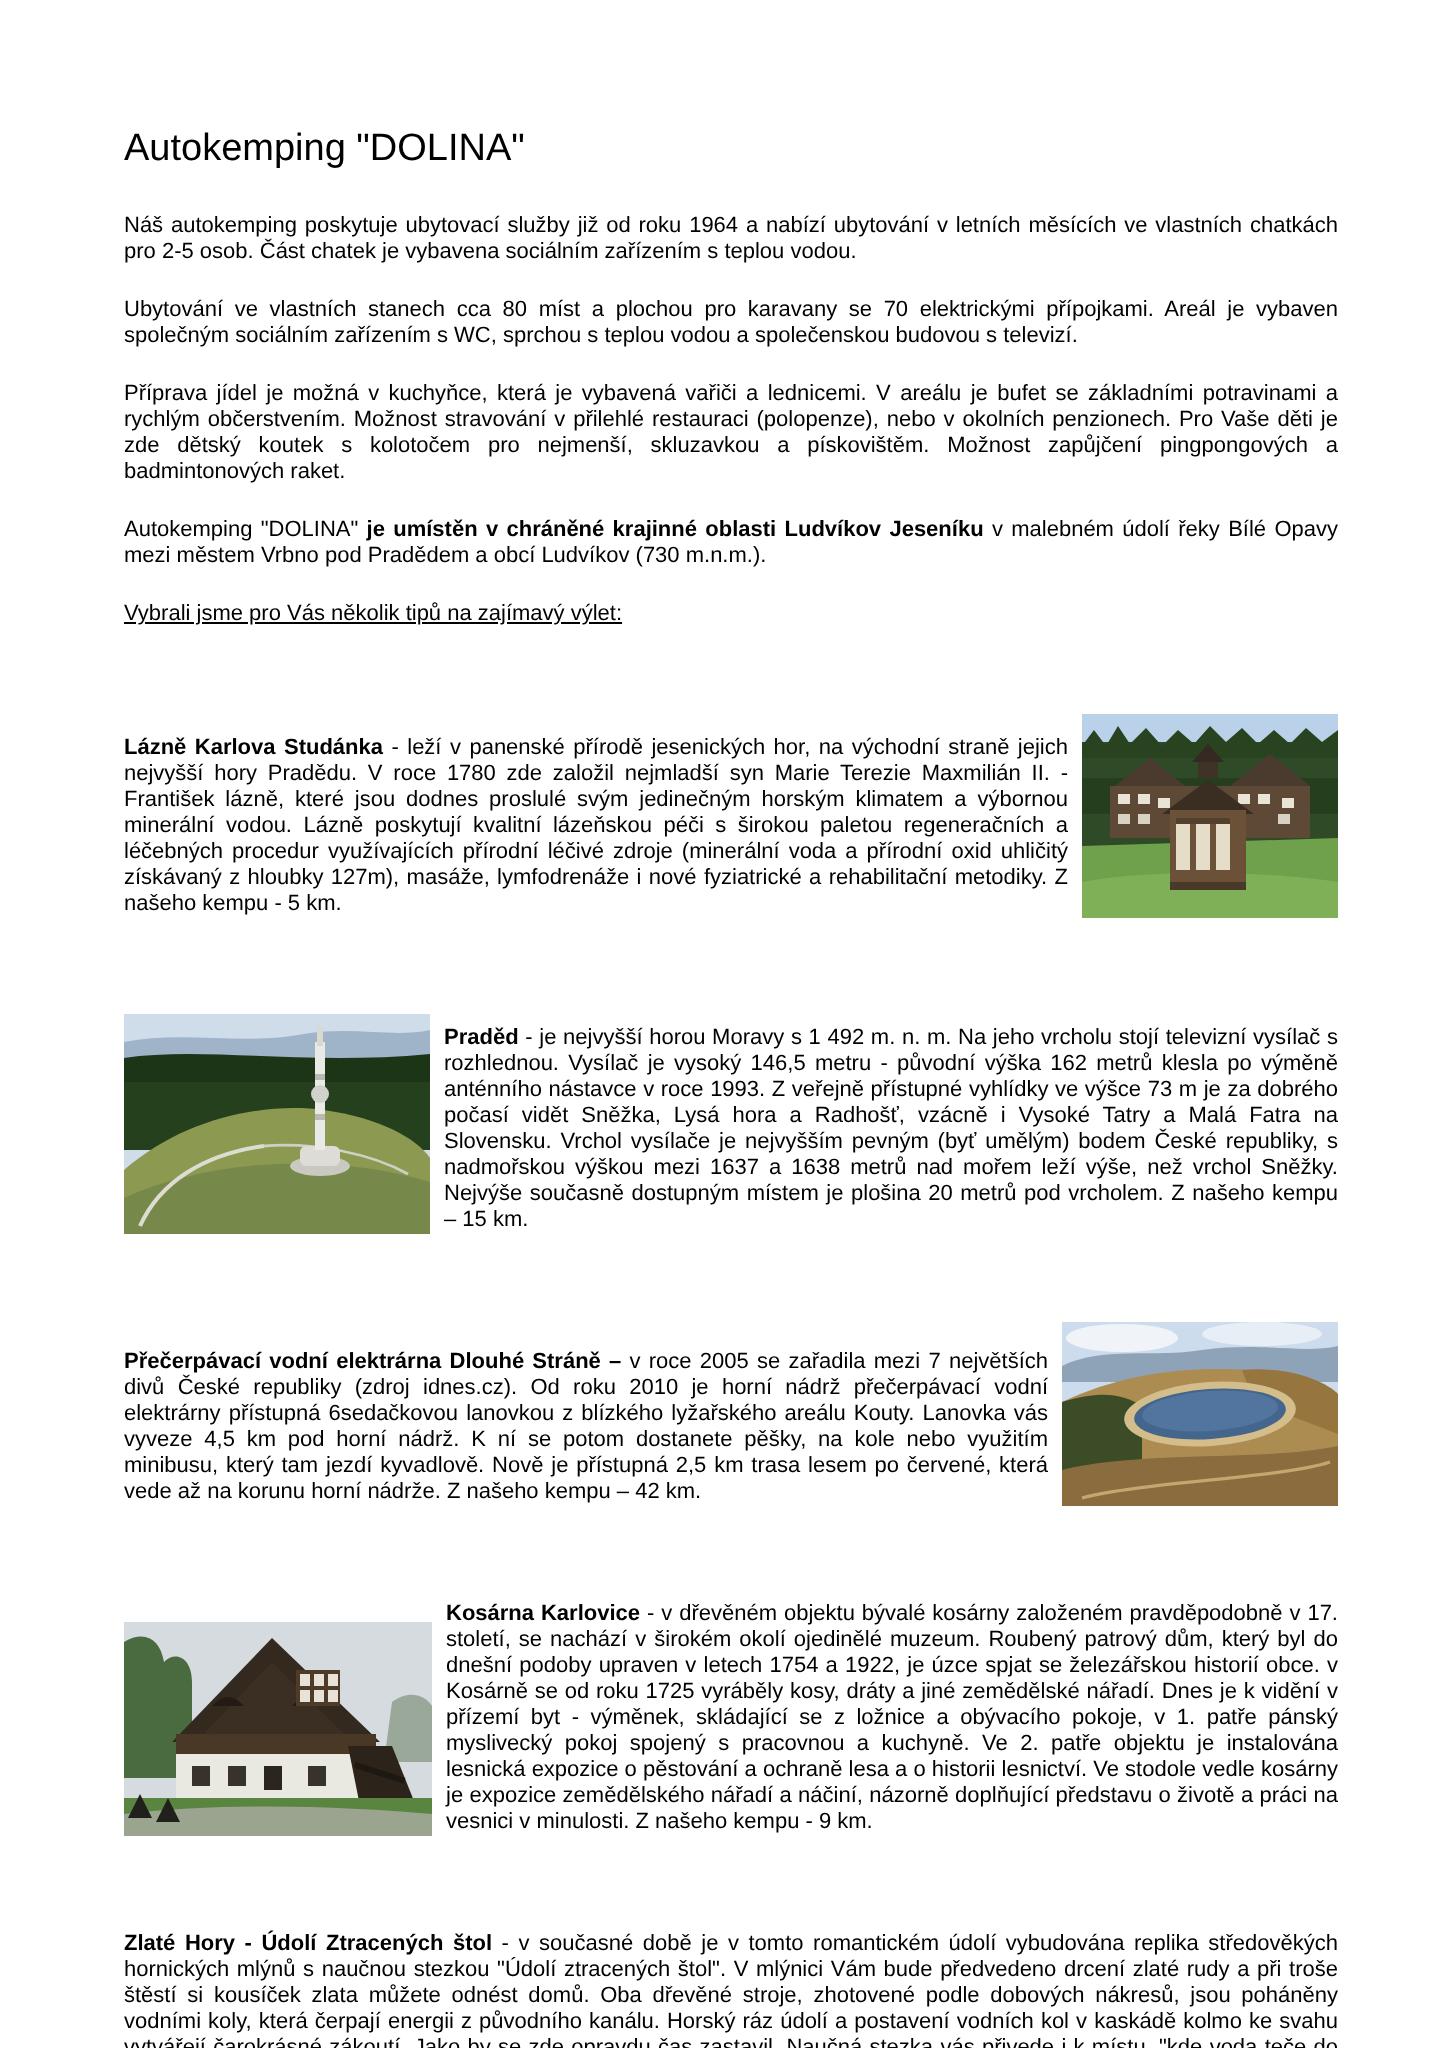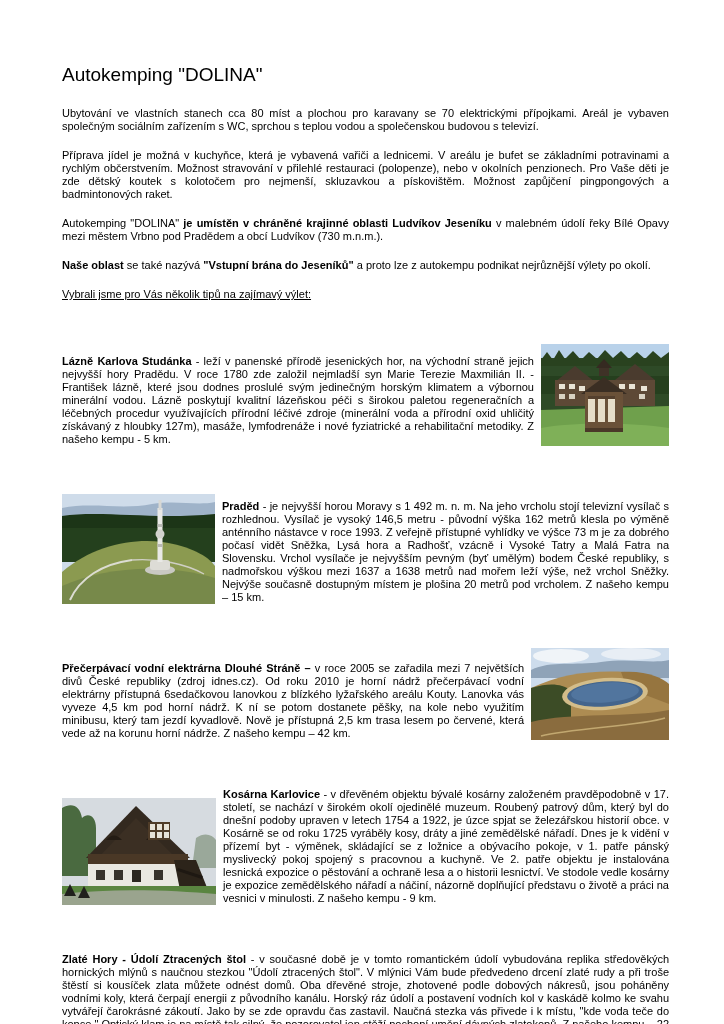--- a/index.html
+++ b/index.html
@@ -40,24 +40,24 @@
   .up4 { margin-top: -4px; }
   .dn6 { margin-top: 6px; }
 </style>
 </head>
 <body>
 
 <div class="page">
 
   <h1 class="title">Autokemping "DOLINA"</h1>
 
+  <p class="para"><span>Náš autokemping poskytuje ubytovací služby již od roku 1964 a nabízí ubytování v letních měsících ve vlastních chatkách pro 2-5 osob. Část chatek je vybavena sociálním zařízením s teplou vodou.</span></p>
   <p class="para"><span>Ubytování ve vlastních stanech cca 80 míst a plochou pro karavany se 70 elektrickými přípojkami. Areál je vybaven společným sociálním zařízením s WC, sprchou s teplou vodou a společenskou budovou s televizí.</span></p>
   <p class="para"><span>Příprava jídel je možná v kuchyňce, která je vybavená vařiči a lednicemi. V areálu je bufet se základními potravinami a rychlým občerstvením. Možnost stravování v přilehlé restauraci (polopenze), nebo v okolních penzionech. Pro Vaše děti je zde dětský koutek s kolotočem pro nejmenší, skluzavkou a pískovištěm. Možnost zapůjčení pingpongových a badmintonových raket.</span></p>
   <p class="para"><span>Autokemping "DOLINA" </span><span class="b">je umístěn v chráněné krajinné oblasti Ludvíkov Jeseníku</span><span> v malebném údolí řeky Bílé Opavy mezi městem Vrbno pod Pradědem a obcí Ludvíkov (730 m.n.m.).</span></p>
-  <p class="para"><span class="b">Naše oblast</span><span> se také nazývá </span><span class="b">"Vstupní brána do Jeseníků"</span><span> a proto lze z autokempu podnikat nejrůznější výlety po okolí.</span></p>
   <p class="para tips"><span class="u">Vybrali jsme pro Vás několik tipů na zajímavý výlet:</span></p>
 
   <section class="sec g5">
     <p class="para"><span class="b">Lázně Karlova Studánka</span><span> - leží v panenské přírodě jesenických hor, na východní straně jejich nejvyšší hory Pradědu. V roce 1780 zde založil nejmladší syn Marie Terezie Maxmilián II. - František lázně, které jsou dodnes proslulé svým jedinečným horským klimatem a výbornou minerální vodou. Lázně poskytují kvalitní lázeňskou péči s širokou paletou regeneračních a léčebných procedur využívajících přírodní léčivé zdroje (minerální voda a přírodní oxid uhličitý získávaný z hloubky 127m), masáže, lymfodrenáže i nové fyziatrické a rehabilitační metodiky. Z našeho kempu - 5 km.</span></p>
     <figure class="photo up5">
       <svg width="128" height="102" viewBox="0 0 128 102" preserveAspectRatio="none" aria-hidden="true">
         <rect width="128" height="102" fill="#b9d2ea"></rect>
         <rect y="14" width="128" height="52" fill="#2e4a27"></rect>
         <path d="M0,16 L6,8 L12,16 L18,6 L24,15 L32,7 L40,16 L48,8 L56,15 L64,6 L72,14 L80,7 L88,15 L96,8 L104,15 L112,7 L120,14 L128,8 L128,22 L0,22 Z" fill="#29421f"></path>
         <rect x="0" y="32" width="128" height="18" fill="#253f1e"></rect>

